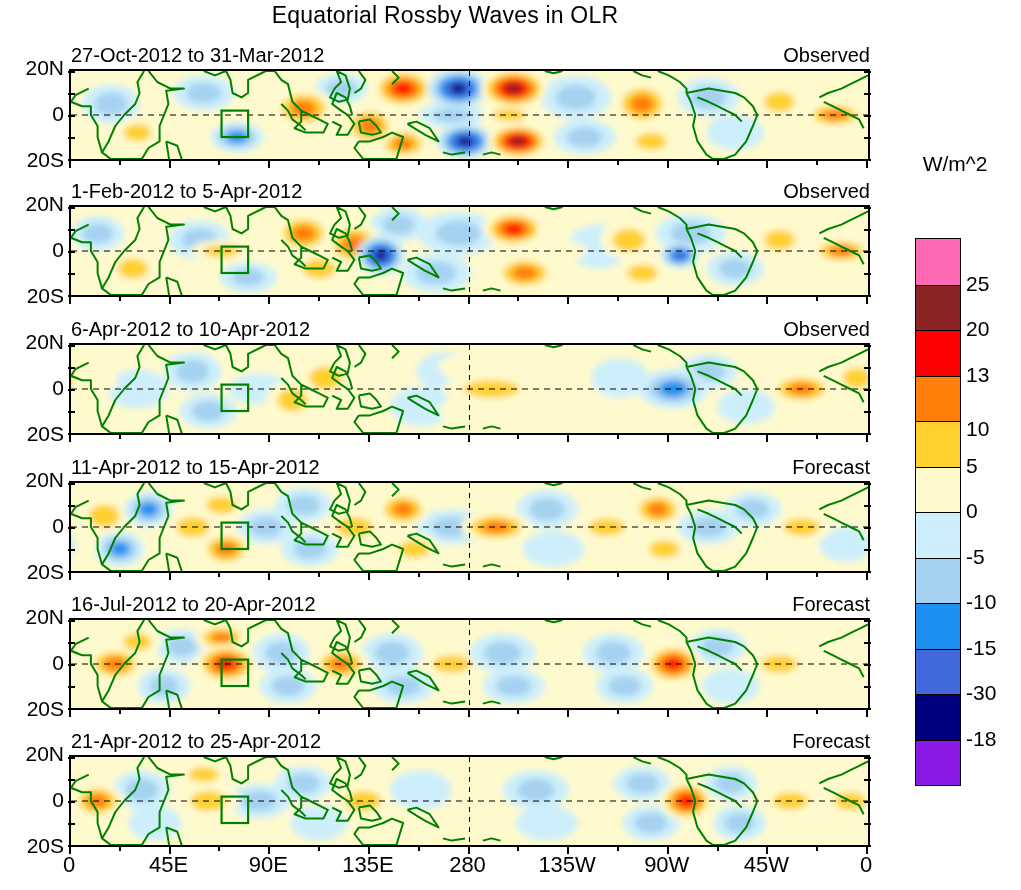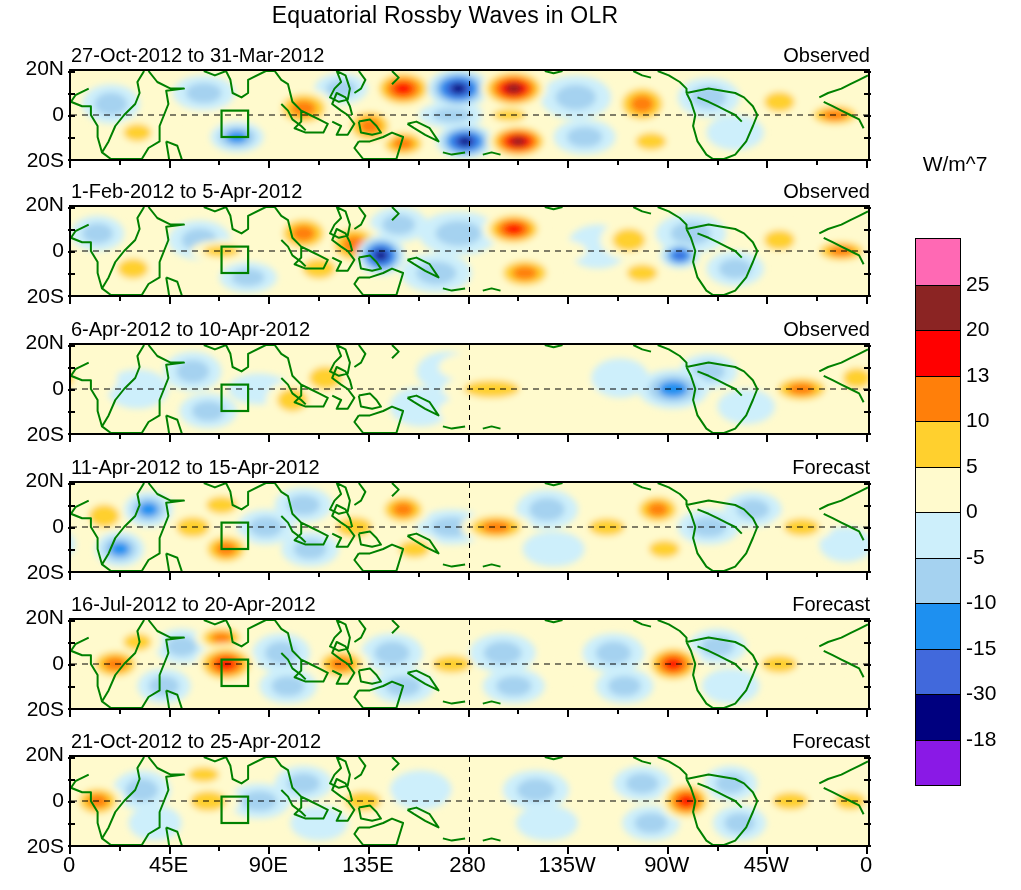--- a/index.html
+++ b/index.html
@@ -544,21 +544,21 @@
         <div class="tick" style="left: 498.125px; height: 7px;"></div>
         <div class="tick" style="left: 547.938px; height: 4px;"></div>
         <div class="tick" style="left: 597.75px; height: 7px;"></div>
         <div class="tick" style="left: 647.562px; height: 4px;"></div>
         <div class="tick" style="left: 697.375px; height: 7px;"></div>
         <div class="tick" style="left: 747.188px; height: 4px;"></div>
         <div class="tick" style="left: 797px; height: 7px;"></div>
       </div>
     </div>
     <div class="panel" style="top: 755px;">
-      <div class="ptitle">21-Oct-2012 to 25-Apr-2012</div>
+      <div class="ptitle">21-Apr-2012 to 25-Apr-2012</div>
       <div class="pstatus">Forecast</div>
       <div class="ylab yl-n">20N</div>
       <div class="ylab yl-0">0</div>
       <div class="ylab yl-s">20S</div>
       <div class="plotbox">
         <svg viewBox="0 0 797 88" preserveAspectRatio="none">
           <defs>
             <filter id="blur5" x="-30%" y="-60%" width="160%" height="220%">
               <feGaussianBlur stdDeviation="3.2"></feGaussianBlur>
             </filter>
@@ -649,40 +649,40 @@
     <div class="xlab" style="left: 99.625px;">45E</div>
     <div class="xlab" style="left: 199.25px;">90E</div>
     <div class="xlab" style="left: 298.875px;">135E</div>
     <div class="xlab" style="left: 398.5px;">280</div>
     <div class="xlab" style="left: 498.125px;">135W</div>
     <div class="xlab" style="left: 597.75px;">90W</div>
     <div class="xlab" style="left: 697.375px;">45W</div>
     <div class="xlab" style="left: 797px;">0</div>
   </div>
 
-<div id="cbunits">W/m^7</div>
+<div id="cbunits">W/m^2</div>
 <div id="cbar">
     <div class="cband" style="top: 0px; height: 45.5px; background: rgb(255, 105, 180);"></div>
     <div class="cband" style="top: 45.5px; height: 45.5px; background: rgb(139, 36, 35);"></div>
     <div class="cband" style="top: 91px; height: 45.5px; background: rgb(255, 0, 0);"></div>
     <div class="cband" style="top: 136.5px; height: 45.5px; background: rgb(255, 127, 10);"></div>
     <div class="cband" style="top: 182px; height: 45.5px; background: rgb(255, 208, 46);"></div>
     <div class="cband" style="top: 227.5px; height: 45.5px; background: rgb(255, 250, 205);"></div>
     <div class="cband" style="top: 273px; height: 45.5px; background: rgb(205, 239, 251);"></div>
     <div class="cband" style="top: 318.5px; height: 45.5px; background: rgb(165, 210, 240);"></div>
     <div class="cband" style="top: 364px; height: 45.5px; background: rgb(30, 144, 240);"></div>
     <div class="cband" style="top: 409.5px; height: 45.5px; background: rgb(65, 105, 220);"></div>
     <div class="cband" style="top: 455px; height: 45.5px; background: rgb(0, 0, 127);"></div>
     <div class="cband" style="top: 500.5px; height: 45.5px; background: rgb(138, 25, 230);"></div>
   </div>
 <div id="cblabels">
     <div class="cblab" style="top: 283.5px;">25</div>
     <div class="cblab" style="top: 329px;">20</div>
     <div class="cblab" style="top: 374.5px;">13</div>
-    <div class="cblab" style="top: 420px;">10</div>
+    <div class="cblab" style="top: 429px;">10</div>
     <div class="cblab" style="top: 465.5px;">5</div>
     <div class="cblab" style="top: 511px;">0</div>
     <div class="cblab" style="top: 556.5px;">-5</div>
     <div class="cblab" style="top: 602px;">-10</div>
     <div class="cblab" style="top: 647.5px;">-15</div>
     <div class="cblab" style="top: 693px;">-30</div>
     <div class="cblab" style="top: 738.5px;">-18</div>
   </div>
 
 </body></html>

